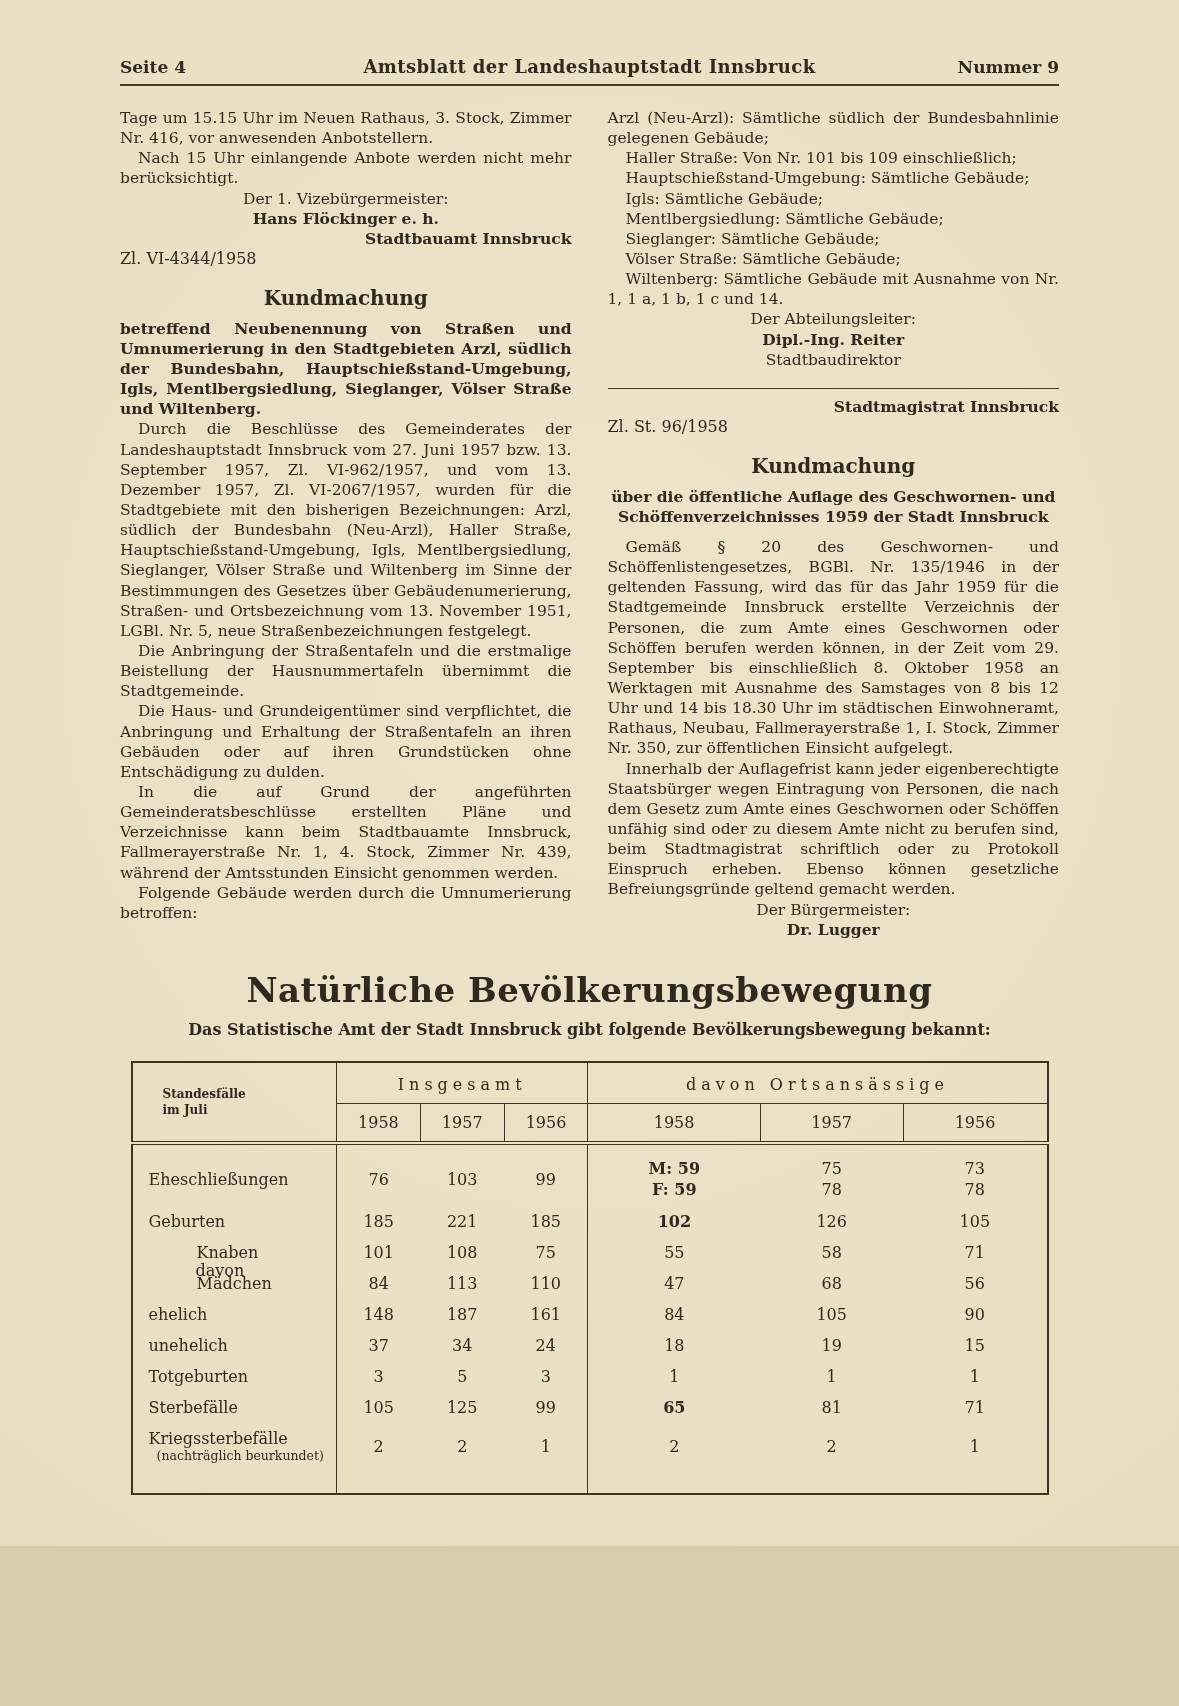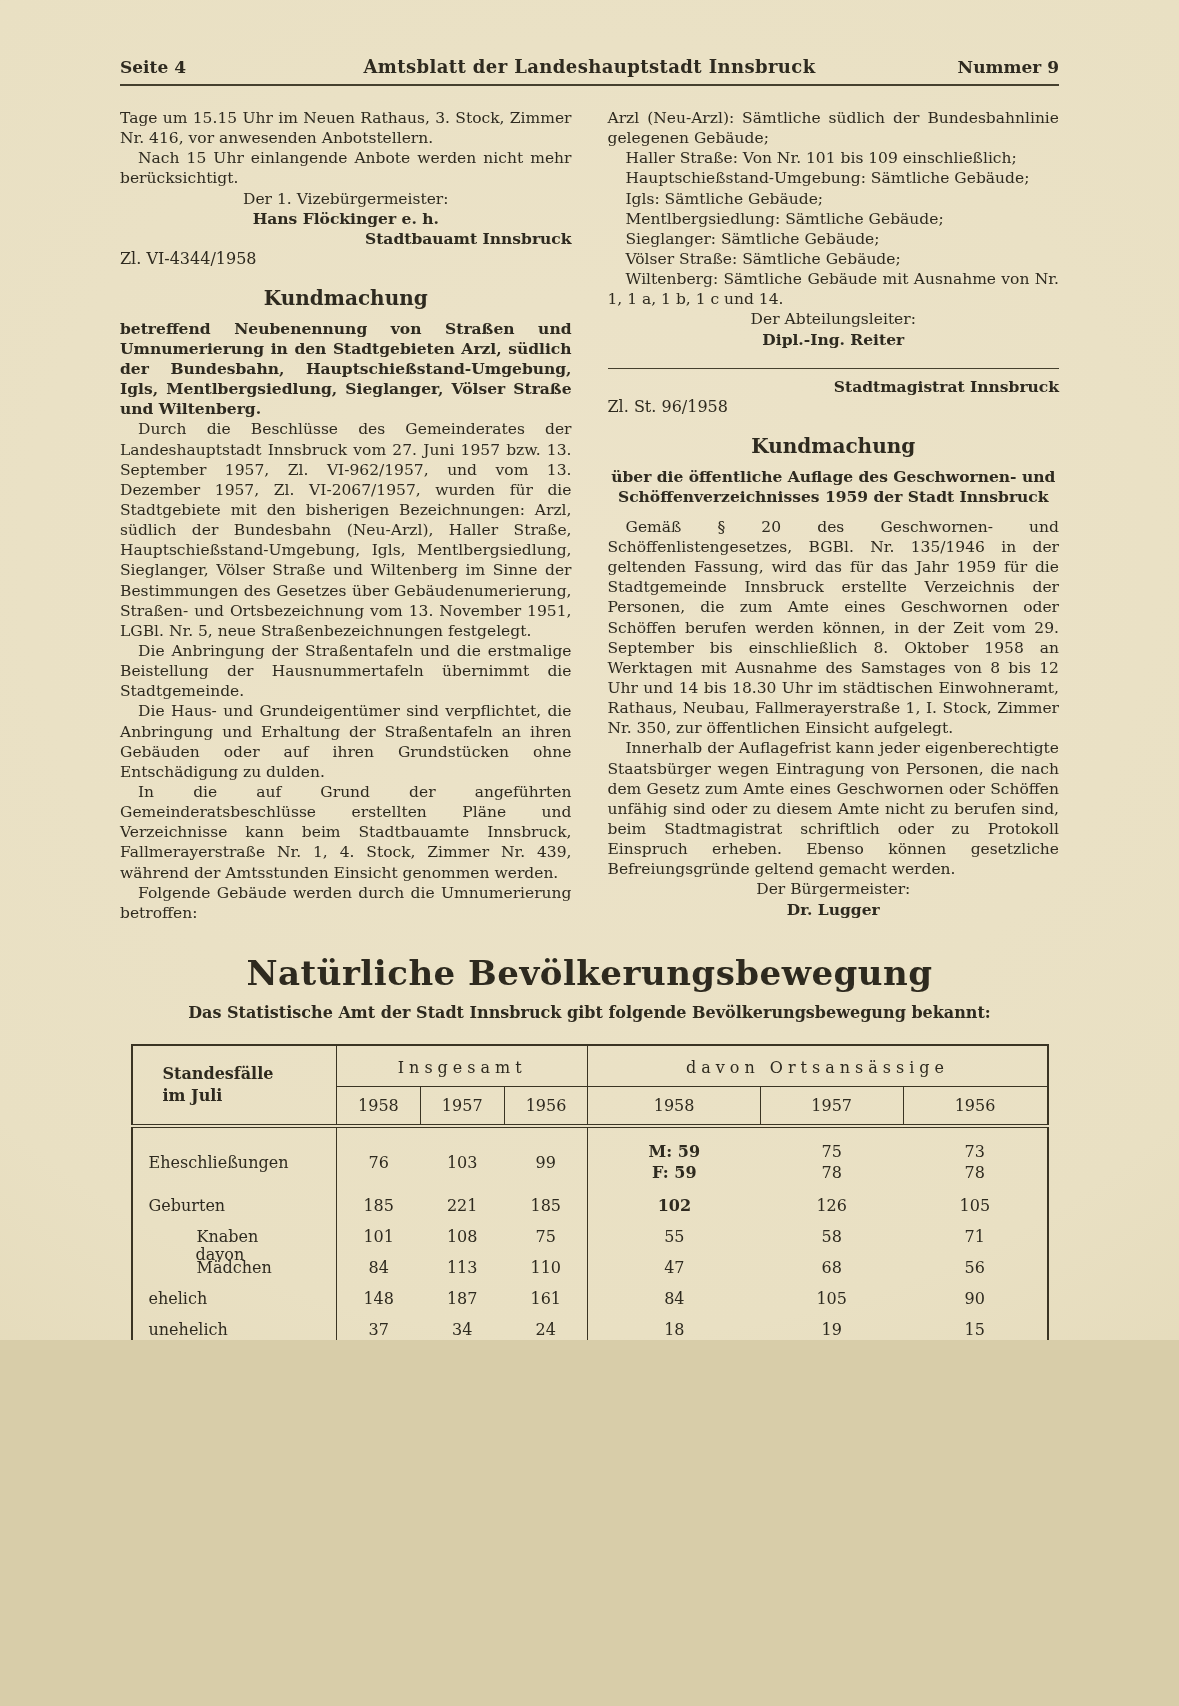--- a/index.html
+++ b/index.html
@@ -1,21 +1,21 @@
 <!DOCTYPE html>
 <html lang="de"><head>
 <meta charset="utf-8">
 <style>
   * { margin: 0; padding: 0; box-sizing: border-box; }
   html, body { background: #d8cda9; }
   body { width: 1179px; }
 
   .page {
     width: 1179px;
-    height: 1340px;
+    height: 1546px;
     margin: 0 auto;
     background: radial-gradient(130% 105% at 50% 42%, #ece3c9 0%, #e9e0c3 55%, #e0d5b2 88%, #d6caa2 100%);
     font-family: "DejaVu Serif", "Liberation Serif", serif;
     color: #2e2a1f;
     padding: 56px 120px 40px 120px;
     position: relative;
     overflow: hidden;
   }
 
   
@@ -54,21 +54,21 @@
     border-collapse: collapse;
     margin: 22px auto 0 auto;
     width: 918px;
     border: 2.5px solid #3a3423;
     background: transparent;
   }
   .stats-table th, .stats-table td { color: #2e2a1f; }
 
   .label-head {
     width: 205px; text-align: left; padding: 8px 6px 8px 30px;
-    font-size: 16px; font-weight: bold; vertical-align: middle;
+    font-size: 12px; font-weight: bold; vertical-align: middle;
     border-right: 1.5px solid #3a3423; border-bottom: 4px double #3a3423;
   }
   .label-head span { display: block; line-height: 1.35; }
 
   th.group {
     font-weight: normal; font-size: 16px; letter-spacing: 5px; text-align: center;
     padding: 12px 4px 9px 4px;
     border-bottom: 1.2px solid #3a3423;
   }
   th.g, td.g { border-left: 1.5px solid #3a3423; }
@@ -133,20 +133,21 @@
       <p class="ind">Haller Straße: Von Nr. 101 bis 109 einschließlich;</p>
       <p class="ind">Hauptschießstand-Umgebung: Sämtliche Gebäude;</p>
       <p class="ind">Igls: Sämtliche Gebäude;</p>
       <p class="ind">Mentlbergsiedlung: Sämtliche Gebäude;</p>
       <p class="ind">Sieglanger: Sämtliche Gebäude;</p>
       <p class="ind">Völser Straße: Sämtliche Gebäude;</p>
       <p class="ind">Wiltenberg: Sämtliche Gebäude mit Ausnahme von Nr. 1, 1 a, 1 b, 1 c und 14.</p>
 
       <p class="sig-role">Der Abteilungsleiter:</p>
       <p class="sig-name">Dipl.-Ing. Reiter</p>
+      <p class="sig-sub">Stadtbaudirektor</p>
 
       <div class="article-rule"></div>
 
       <p class="office" style="margin-top:8px">Stadtmagistrat Innsbruck</p>
       <p class="fileno">Zl. St. 96/1958</p>
 
       <h2 class="notice-title">Kundmachung</h2>
       <p class="subject centered">über die öffentliche Auflage des Geschwornen- und Schöffenverzeichnisses 1959 der Stadt Innsbruck</p>
 
       <p class="ind">Gemäß § 20 des Geschwornen- und Schöffenlistengesetzes, BGBl. Nr. 135/1946 in der geltenden Fassung, wird das für das Jahr 1959 für die Stadtgemeinde Innsbruck erstellte Verzeichnis der Personen, die zum Amte eines Geschwornen oder Schöffen berufen werden können, in der Zeit vom 29. September bis einschließlich 8. Oktober 1958 an Werktagen mit Ausnahme des Samstages von 8 bis 12 Uhr und 14 bis 18.30 Uhr im städtischen Einwohneramt, Rathaus, Neubau, Fallmerayerstraße 1, I. Stock, Zimmer Nr. 350, zur öffentlichen Einsicht aufgelegt.</p>

